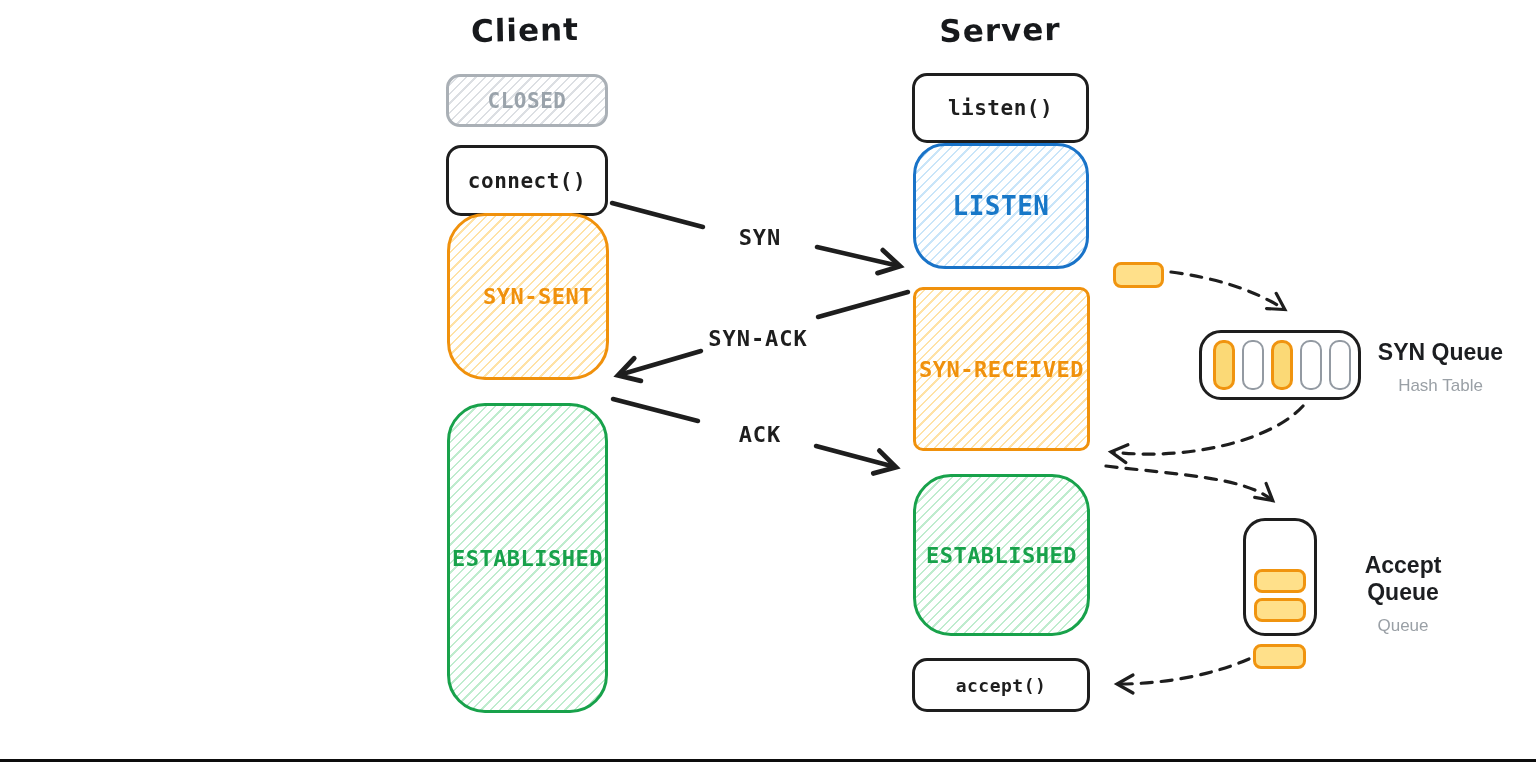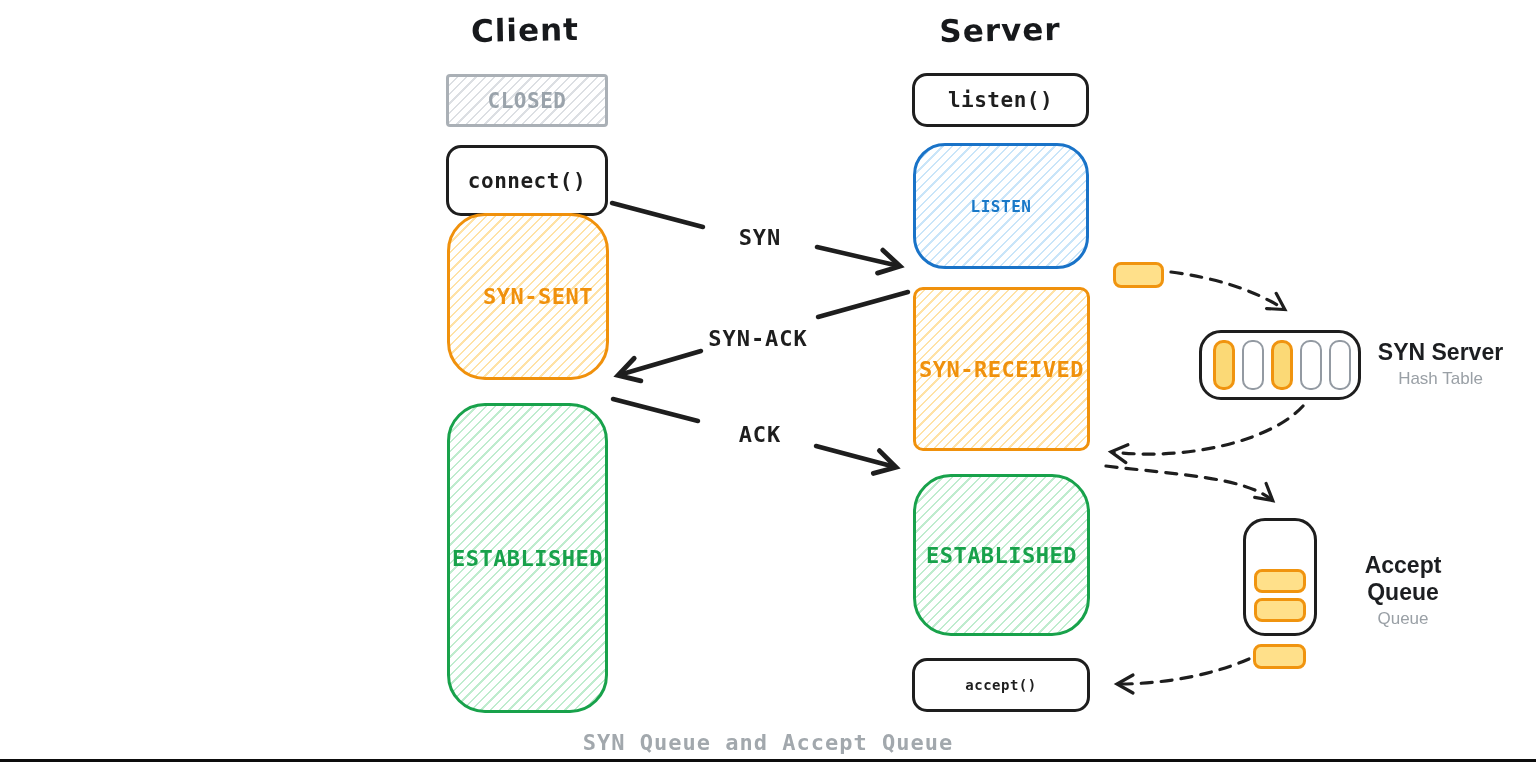--- a/index.html
+++ b/index.html
@@ -26,31 +26,31 @@
   .col-title {
     position: absolute; width: 200px; text-align: center;
     font-family: "DejaVu Sans", "Liberation Sans", cursive;
     font-size: 31px; font-weight: bold; color: #17191c;
     transform: rotate(-1deg); letter-spacing: 1px;
   }
   #client-title { left: 425px; top: 12px; }
   #server-title { left: 900px; top: 12px; }
 
   
-  #closed      { left: 446px; top: 74px;  width: 162px; height: 53px;  border-width: 3px; border-radius: 4px; border-color: #aab0b6; color: #9aa3ab; font-size: 21px; }
+  #closed      { left: 446px; top: 74px;  width: 162px; height: 53px;  border-width: 3px; border-radius: 14px; border-color: #aab0b6; color: #9aa3ab; font-size: 21px; }
   #connect-fn  { left: 446px; top: 145px; width: 162px; height: 71px;  border-width: 3.5px; border-radius: 15px; border-color: #1e1e1e; color: #1e1e1e; font-size: 21px; background:#fff; }
   #syn-sent    { left: 447px; top: 213px; width: 162px; height: 167px; border-width: 3.5px; border-radius: 38px; border-color: #f0910c; color: #f0910c; font-size: 22px; padding-left: 20px; }
   #est-client  { left: 447px; top: 403px; width: 161px; height: 310px; border-width: 3.5px; border-radius: 38px; border-color: #18a24b; color: #18a24b; font-size: 22px; }
 
   
-  #listen-fn   { left: 912px; top: 73px;  width: 177px; height: 54px;  border-width: 3.5px; border-radius: 15px; border-color: #1e1e1e; color: #1e1e1e; font-size: 21px; background:#fff; }
-  #listen      { left: 913px; top: 143px; width: 176px; height: 126px; border-width: 3.5px; border-radius: 32px; border-color: #1973c8; color: #1878c8; font-size: 16px; }
+  #listen-fn   { left: 912px; top: 73px;  width: 177px; height: 70px;  border-width: 3.5px; border-radius: 15px; border-color: #1e1e1e; color: #1e1e1e; font-size: 21px; background:#fff; }
+  #listen      { left: 913px; top: 143px; width: 176px; height: 126px; border-width: 3.5px; border-radius: 32px; border-color: #1973c8; color: #1878c8; font-size: 26px; }
   #syn-received{ left: 913px; top: 287px; width: 177px; height: 164px; border-width: 3.5px; border-radius: 10px; border-color: #f0910c; color: #f0910c; font-size: 22px; }
   #est-server  { left: 913px; top: 474px; width: 177px; height: 162px; border-width: 3.5px; border-radius: 38px; border-color: #18a24b; color: #18a24b; font-size: 22px; }
-  #accept-fn   { left: 912px; top: 658px; width: 178px; height: 54px;  border-width: 3.5px; border-radius: 15px; border-color: #1e1e1e; color: #1e1e1e; font-size: 14px; background:#fff; }
+  #accept-fn   { left: 912px; top: 658px; width: 178px; height: 54px;  border-width: 3.5px; border-radius: 15px; border-color: #1e1e1e; color: #1e1e1e; font-size: 18px; background:#fff; }
 
   
   .msg-label {
     position: absolute; text-align: center;
     font-size: 22px; font-weight: bold; color: #1e1e1e; letter-spacing: 1px;
   }
   #msg-syn    { left: 700px; top: 225px; width: 120px; }
   #msg-synack { left: 688px; top: 326px; width: 140px; }
   #msg-ack    { left: 700px; top: 422px; width: 120px; }
 
@@ -62,21 +62,21 @@
     gap: 7px; padding-left: 11px;
   }
   .vslot { width: 22px; height: 50px; border-radius: 10px; }
   .vslot[data-state="filled"] { background: #fbd976; border: 3px solid #f0940f; }
   .vslot[data-state="empty"]  { background: #ffffff; border: 2.5px solid #939aa2; }
 
   .queue-label-group { position: absolute; text-align: center; font-family: "Liberation Sans", "DejaVu Sans", sans-serif; }
   #syn-queue-labels    { left: 1368px; top: 339px; width: 145px; }
   #accept-queue-labels { left: 1328px; top: 552px; width: 150px; }
   .queue-title    { font-size: 23px; font-weight: 600; color: #1c1e21; }
-  .queue-subtitle { font-size: 17px; font-weight: 400; color: #9aa0a6; margin-top: 3px; }
+  .queue-subtitle { font-size: 17px; font-weight: 400; color: #9aa0a6; margin-top: 10px; }
 
   
   #accept-queue-box {
     position: absolute; left: 1243px; top: 518px; width: 74px; height: 118px;
     border: 3px solid #1e1e1e; border-radius: 22px; background: #fff;
     display: flex; flex-direction: column; align-items: center; justify-content: flex-end;
     gap: 5px; padding-bottom: 11px;
   }
   .hslot { width: 52px; height: 24px; border-radius: 8px; }
   .hslot[data-state="filled"] { background: #ffe08a; border: 3px solid #f0940f; }
@@ -124,36 +124,35 @@
   <div class="token" id="syn-token"></div>
 
   <div id="syn-queue-box">
     <div class="vslot" data-state="filled"></div>
     <div class="vslot" data-state="empty"></div>
     <div class="vslot" data-state="filled"></div>
     <div class="vslot" data-state="empty"></div>
     <div class="vslot" data-state="empty"></div>
   </div>
   <div class="queue-label-group" id="syn-queue-labels">
-    <div class="queue-title">SYN Server</div>
+    <div class="queue-title">SYN Queue</div>
     <div class="queue-subtitle">Hash Table</div>
   </div>
 
   <div id="accept-queue-box">
     <div class="hslot" data-state="filled"></div>
     <div class="hslot" data-state="filled"></div>
   </div>
   <div class="queue-label-group" id="accept-queue-labels">
     <div class="queue-title">Accept Queue</div>
     <div class="queue-subtitle">Queue</div>
   </div>
 
   <div class="token" id="accept-token"></div>
 
-  <div id="caption">SYN Queue and Accept Queue</div>
   <div id="bottom-bar"></div>
 
   <svg id="arrows" width="1536" height="769" viewBox="0 0 1536 769">
     <defs>
       <marker id="ah" viewBox="-24 -14 28 28" refX="-1" refY="0" markerWidth="34" markerHeight="30" orient="auto" markerUnits="userSpaceOnUse">
         <path d="M -19 -11 L 0 0 L -19 11" fill="none" stroke="#1e1e1e" stroke-width="4.5" stroke-linecap="round"></path>
       </marker>
       <marker id="ahd" viewBox="-20 -12 24 24" refX="-1" refY="0" markerWidth="28" markerHeight="24" orient="auto" markerUnits="userSpaceOnUse">
         <path d="M -16 -9 L 0 0 L -16 9" fill="none" stroke="#1e1e1e" stroke-width="3.2" stroke-linecap="round"></path>
       </marker>

